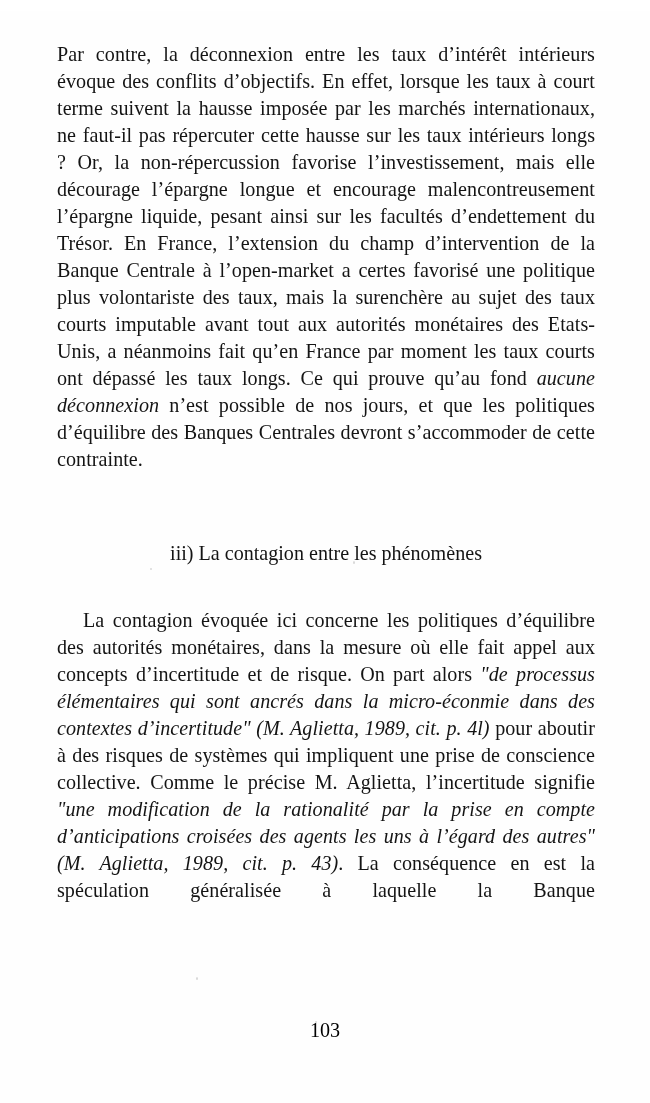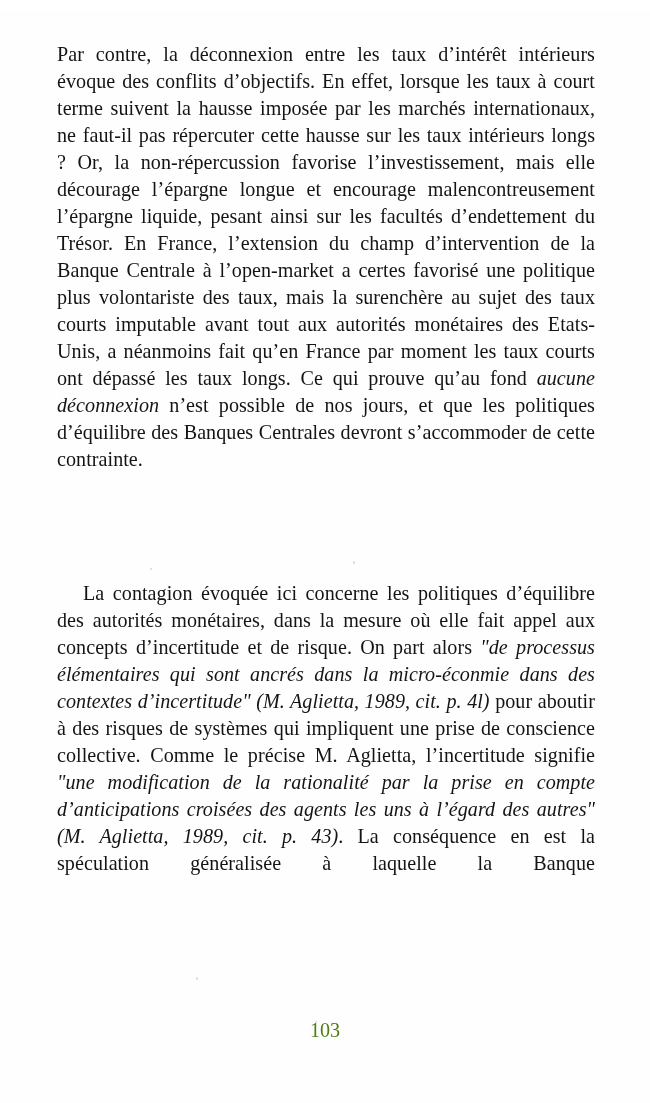--- a/index.html
+++ b/index.html
@@ -76,21 +76,21 @@
 
   
   .folio {
     position: absolute;
     left: 0;
     top: 1006px;
     width: 650px;
     text-align: center;
     font-size: 20.1px;
     line-height: 26px;
-    color: #4d7c0f;
+    color: #000000;
   }
 
   
   .scan-speckle {
     position: absolute;
     background: #d8d8d8;
     border-radius: 50%;
     pointer-events: none;
   }
 </style>
@@ -107,20 +107,21 @@
 
   <div class="text-column">
 
     <p class="body-paragraph">
       <span>Par contre, la déconnexion entre les taux d’intérêt intérieurs évoque des conflits d’objectifs. En effet, lorsque les taux à court terme suivent la hausse imposée par les marchés internationaux, ne faut-il pas répercuter cette hausse sur les taux intérieurs longs ? Or, la non-répercussion favorise l’investissement, mais elle décourage l’épargne longue et encourage malencontreusement l’épargne liquide, pesant ainsi sur les facultés d’endettement du Trésor. En France, l’extension du champ d’intervention de la Banque Centrale à l’open-market a certes favorisé une politique plus volontariste des taux, mais la surenchère au sujet des taux courts imputable avant tout aux autorités monétaires des Etats-Unis, a néanmoins fait qu’en France par moment les taux courts ont dépassé les taux longs. Ce qui prouve qu’au fond </span><em class="term-italic">aucune déconnexion</em><span> n’est possible de nos jours, et que les politiques d’équilibre des Banques Centrales devront s’accommoder de cette contrainte.</span>
     </p>
 
     <div class="gap-before-heading"></div>
 
     <h2 class="section-heading">
+      <span class="heading-line">iii) La contagion entre les phénomènes</span>
     </h2>
 
     <div class="gap-after-heading"></div>
 
     <p class="body-paragraph indented">
       <span>La contagion évoquée ici concerne les politiques d’équilibre des autorités monétaires, dans la mesure où elle fait appel aux concepts d’incertitude et de risque. On part alors </span><em class="quote-italic">"de processus élémentaires qui sont ancrés dans la micro-éconmie dans des contextes d’incertitude" (M. Aglietta, 1989, cit. p. 4l)</em><span> pour aboutir à des risques de systèmes qui impliquent une prise de conscience collective. Comme le précise M. Aglietta, l’incertitude signifie </span><em class="quote-italic">"une modification de la rationalité par la prise en compte d’anticipations croisées des agents les uns à l’égard des autres"(M. Aglietta, 1989, cit. p. 43)</em><span>. La conséquence en est la spéculation généralisée à laquelle la Banque</span>
     </p>
 
   </div>
 

